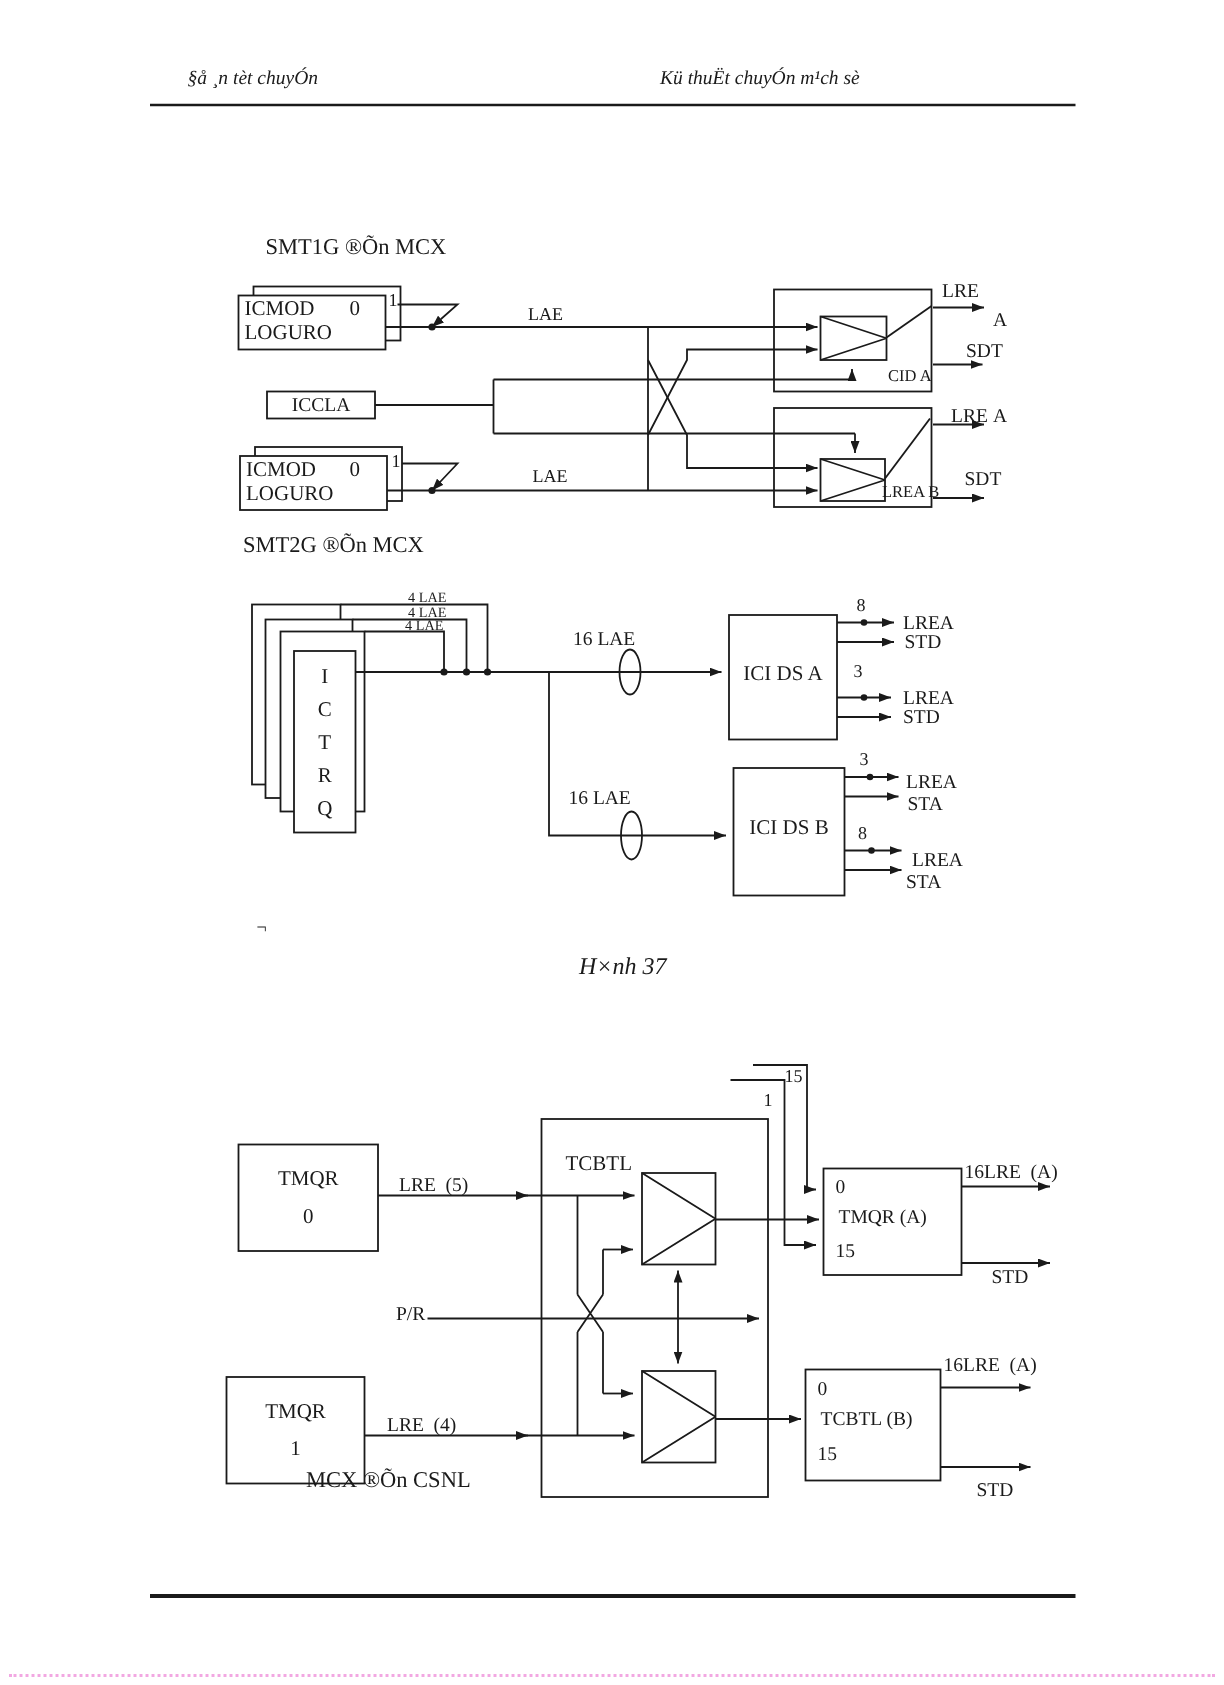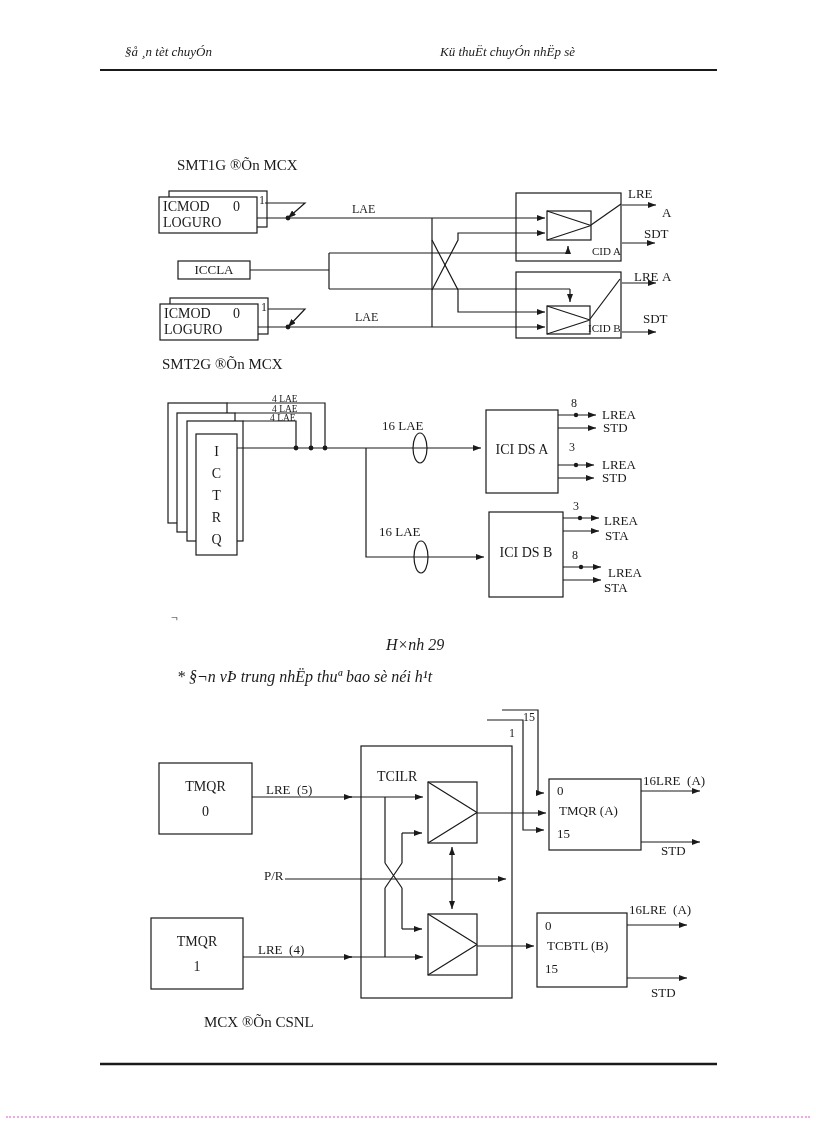--- a/index.html
+++ b/index.html
@@ -131,39 +131,39 @@
         <path d="M452,847 V909" marker-start="url(#ahs)" marker-end="url(#ah)"></path>
         <path d="M641,791 H700" marker-end="url(#ah)"></path>
         <path d="M641,842 H700" marker-end="url(#ah)"></path>
         <path d="M627,925 H687" marker-end="url(#ah)"></path>
         <path d="M627,978 H687" marker-end="url(#ah)"></path>
       </g>
     </g>
   </svg>
 
   <div class="lbl it f13" style="left:125px;top:45px">§å ¸n tèt chuyÓn</div>
-  <div class="lbl it f13" style="left:440px;top:45px">Kü thuËt chuyÓn nhËp sè</div>
+  <div class="lbl it f13" style="left:440px;top:45px">Kü thuËt chuyÓn m¹ch sè</div>
 
   <div class="lbl f15" style="left:177px;top:158px">SMT1G ®Õn MCX</div>
   <div class="lbl f12" style="left:259px;top:194px">1</div>
   <div class="lbl f14" style="left:163px;top:200px">ICMOD</div>
   <div class="lbl f14" style="left:233px;top:200px">0</div>
   <div class="lbl f14" style="left:163px;top:216px">LOGURO</div>
   <div class="lbl f12" style="left:352px;top:203px">LAE</div>
   <div class="lbl f13 ctr" style="left:178px;top:263px;width:72px">ICCLA</div>
   <div class="lbl f12" style="left:261px;top:301px">1</div>
   <div class="lbl f14" style="left:164px;top:307px">ICMOD</div>
   <div class="lbl f14" style="left:233px;top:307px">0</div>
   <div class="lbl f14" style="left:164px;top:323px">LOGURO</div>
   <div class="lbl f12" style="left:355px;top:311px">LAE</div>
   <div class="lbl f11" style="left:592px;top:246px">CID A</div>
   <div class="lbl f13" style="left:628px;top:187px">LRE</div>
   <div class="lbl f13" style="left:662px;top:206px">A</div>
   <div class="lbl f13" style="left:644px;top:227px">SDT</div>
-  <div class="lbl f11" style="left:588px;top:323px">ICID B</div>
+  <div class="lbl f11" style="left:588px;top:323px">LREA B</div>
   <div class="lbl f13" style="left:634px;top:270px">LRE</div>
   <div class="lbl f13" style="left:662px;top:270px">A</div>
   <div class="lbl f13" style="left:643px;top:312px">SDT</div>
 
   <div class="lbl f15" style="left:162px;top:357px">SMT2G ®Õn MCX</div>
   <div class="lbl f9 b" style="left:272px;top:395px">4 LAE</div>
   <div class="lbl f9 b" style="left:272px;top:405px">4 LAE</div>
   <div class="lbl f9 b" style="left:270px;top:414px">4 LAE</div>
   <div class="lbl f14 ctr" style="left:209px;top:445px;width:15px">I</div>
   <div class="lbl f14 ctr" style="left:209px;top:467px;width:15px">C</div>
@@ -181,39 +181,38 @@
   <div class="lbl f13" style="left:602px;top:471px">STD</div>
   <div class="lbl f14 ctr" style="left:489px;top:546px;width:74px">ICI DS B</div>
   <div class="lbl f12" style="left:573px;top:500px">3</div>
   <div class="lbl f13" style="left:604px;top:514px">LREA</div>
   <div class="lbl f13" style="left:605px;top:529px">STA</div>
   <div class="lbl f12" style="left:572px;top:549px">8</div>
   <div class="lbl f13" style="left:608px;top:566px">LREA</div>
   <div class="lbl f13" style="left:604px;top:581px">STA</div>
 
   <div class="lbl f12" style="left:171px;top:612px">¬</div>
-  <div class="lbl f16 b it" style="left:386px;top:637px">H×nh 29</div>
-  <div class="lbl f16 b it" style="left:177px;top:669px">* §¬n vÞ trung nhËp thuª bao sè néi h¹t</div>
+  <div class="lbl f16 b it" style="left:386px;top:637px">H×nh 37</div>
 
   <div class="lbl f12" style="left:523px;top:711px">15</div>
   <div class="lbl f12" style="left:509px;top:727px">1</div>
-  <div class="lbl f14" style="left:377px;top:770px">TCILR</div>
+  <div class="lbl f14" style="left:377px;top:770px">TCBTL</div>
   <div class="lbl f14 ctr" style="left:159px;top:780px;width:93px">TMQR</div>
   <div class="lbl f14 ctr" style="left:159px;top:805px;width:93px">0</div>
   <div class="lbl f13" style="left:266px;top:783px">LRE  (5)</div>
   <div class="lbl f13" style="left:264px;top:869px">P/R</div>
   <div class="lbl f14 ctr" style="left:151px;top:935px;width:92px">TMQR</div>
   <div class="lbl f14 ctr" style="left:151px;top:960px;width:92px">1</div>
   <div class="lbl f13" style="left:258px;top:943px">LRE  (4)</div>
   <div class="lbl f13" style="left:557px;top:784px">0</div>
   <div class="lbl f13" style="left:559px;top:804px">TMQR (A)</div>
   <div class="lbl f13" style="left:557px;top:827px">15</div>
   <div class="lbl f13" style="left:643px;top:774px">16LRE  (A)</div>
   <div class="lbl f13" style="left:661px;top:844px">STD</div>
   <div class="lbl f13" style="left:545px;top:919px">0</div>
   <div class="lbl f13" style="left:547px;top:939px">TCBTL (B)</div>
   <div class="lbl f13" style="left:545px;top:962px">15</div>
   <div class="lbl f13" style="left:629px;top:903px">16LRE  (A)</div>
   <div class="lbl f13" style="left:651px;top:986px">STD</div>
-  <div class="lbl f15" style="left:204px;top:1015px">MCX ®Õn CSNL</div>
+  <div class="lbl f15" style="left:204px;top:980px">MCX ®Õn CSNL</div>
 
   <div class="pagebreak"></div>
 </div>
 
 </body></html>

